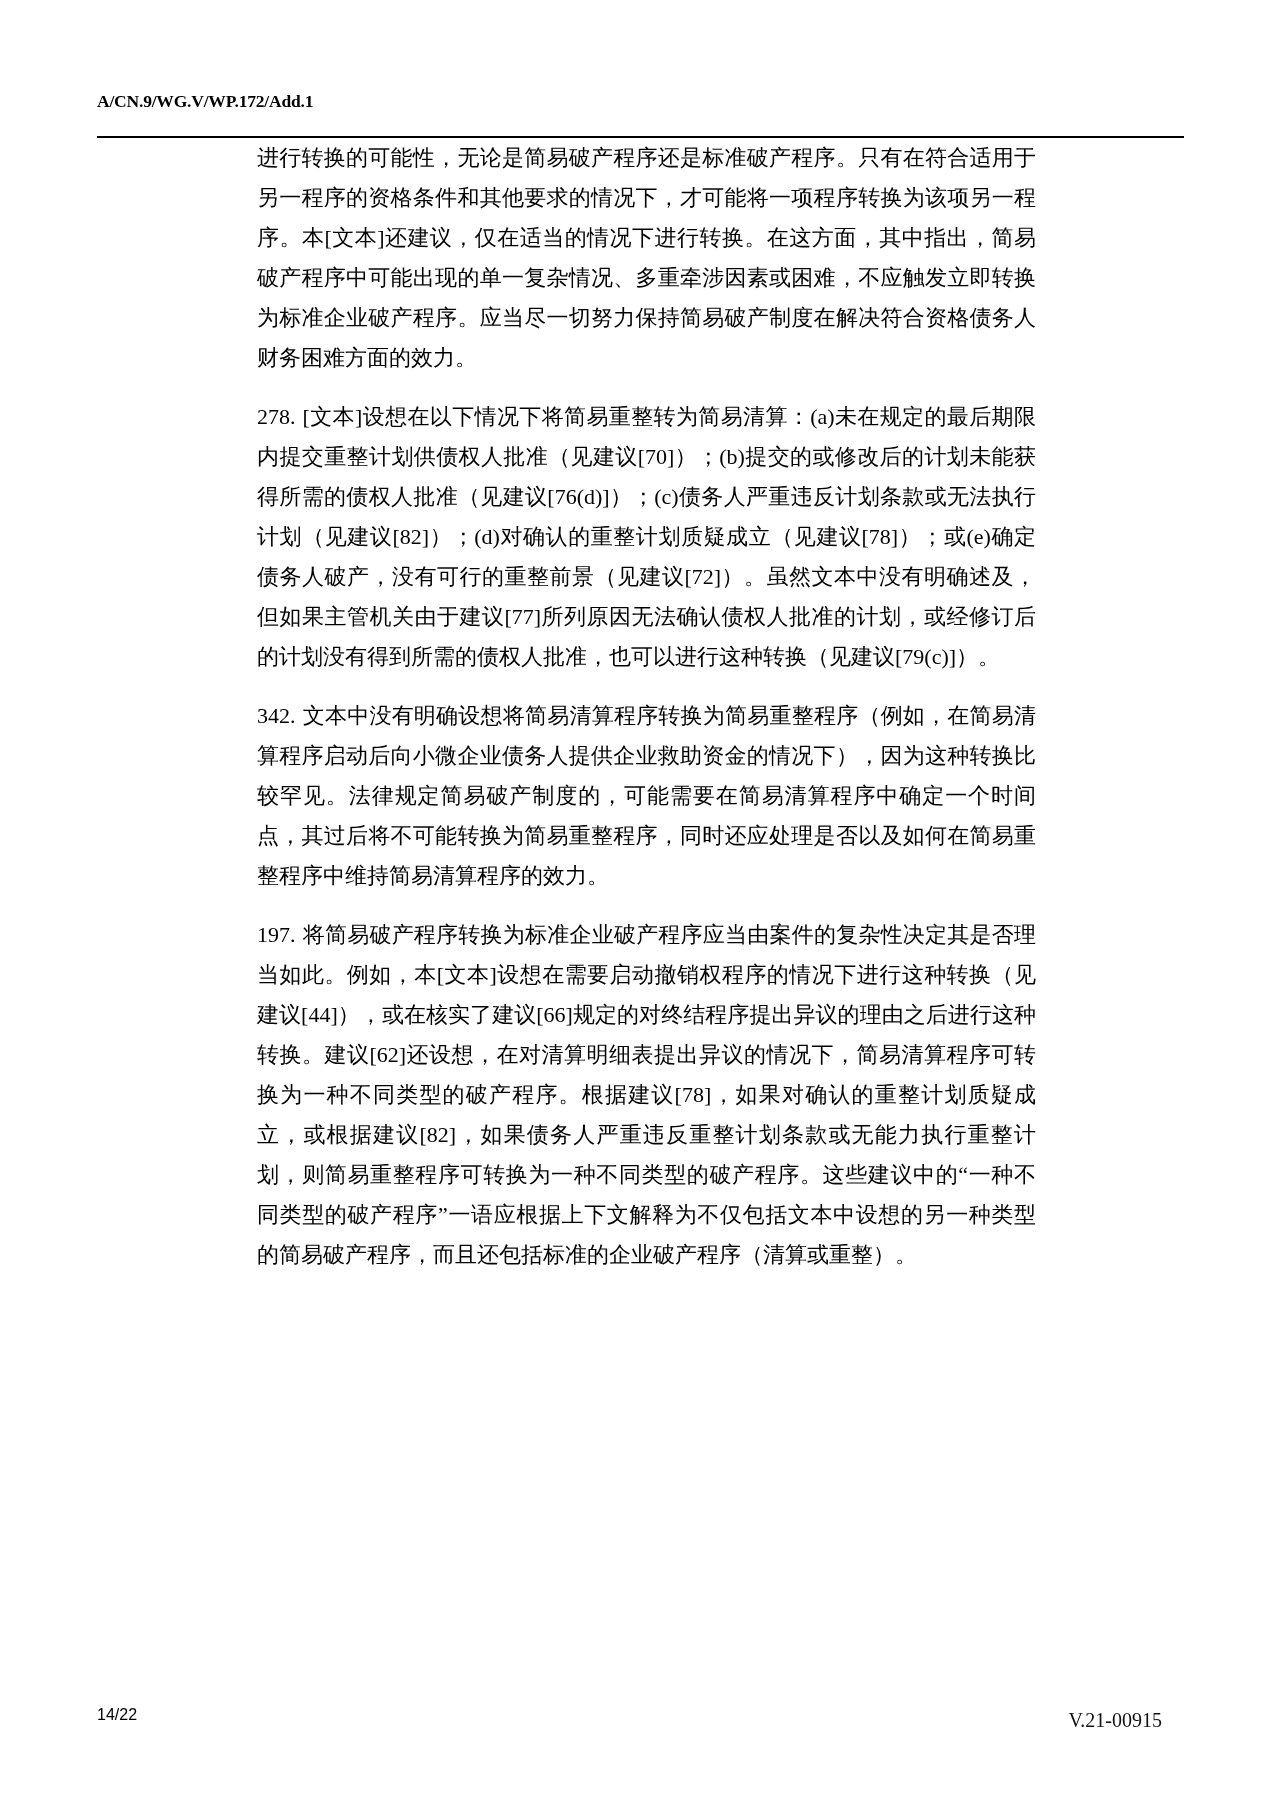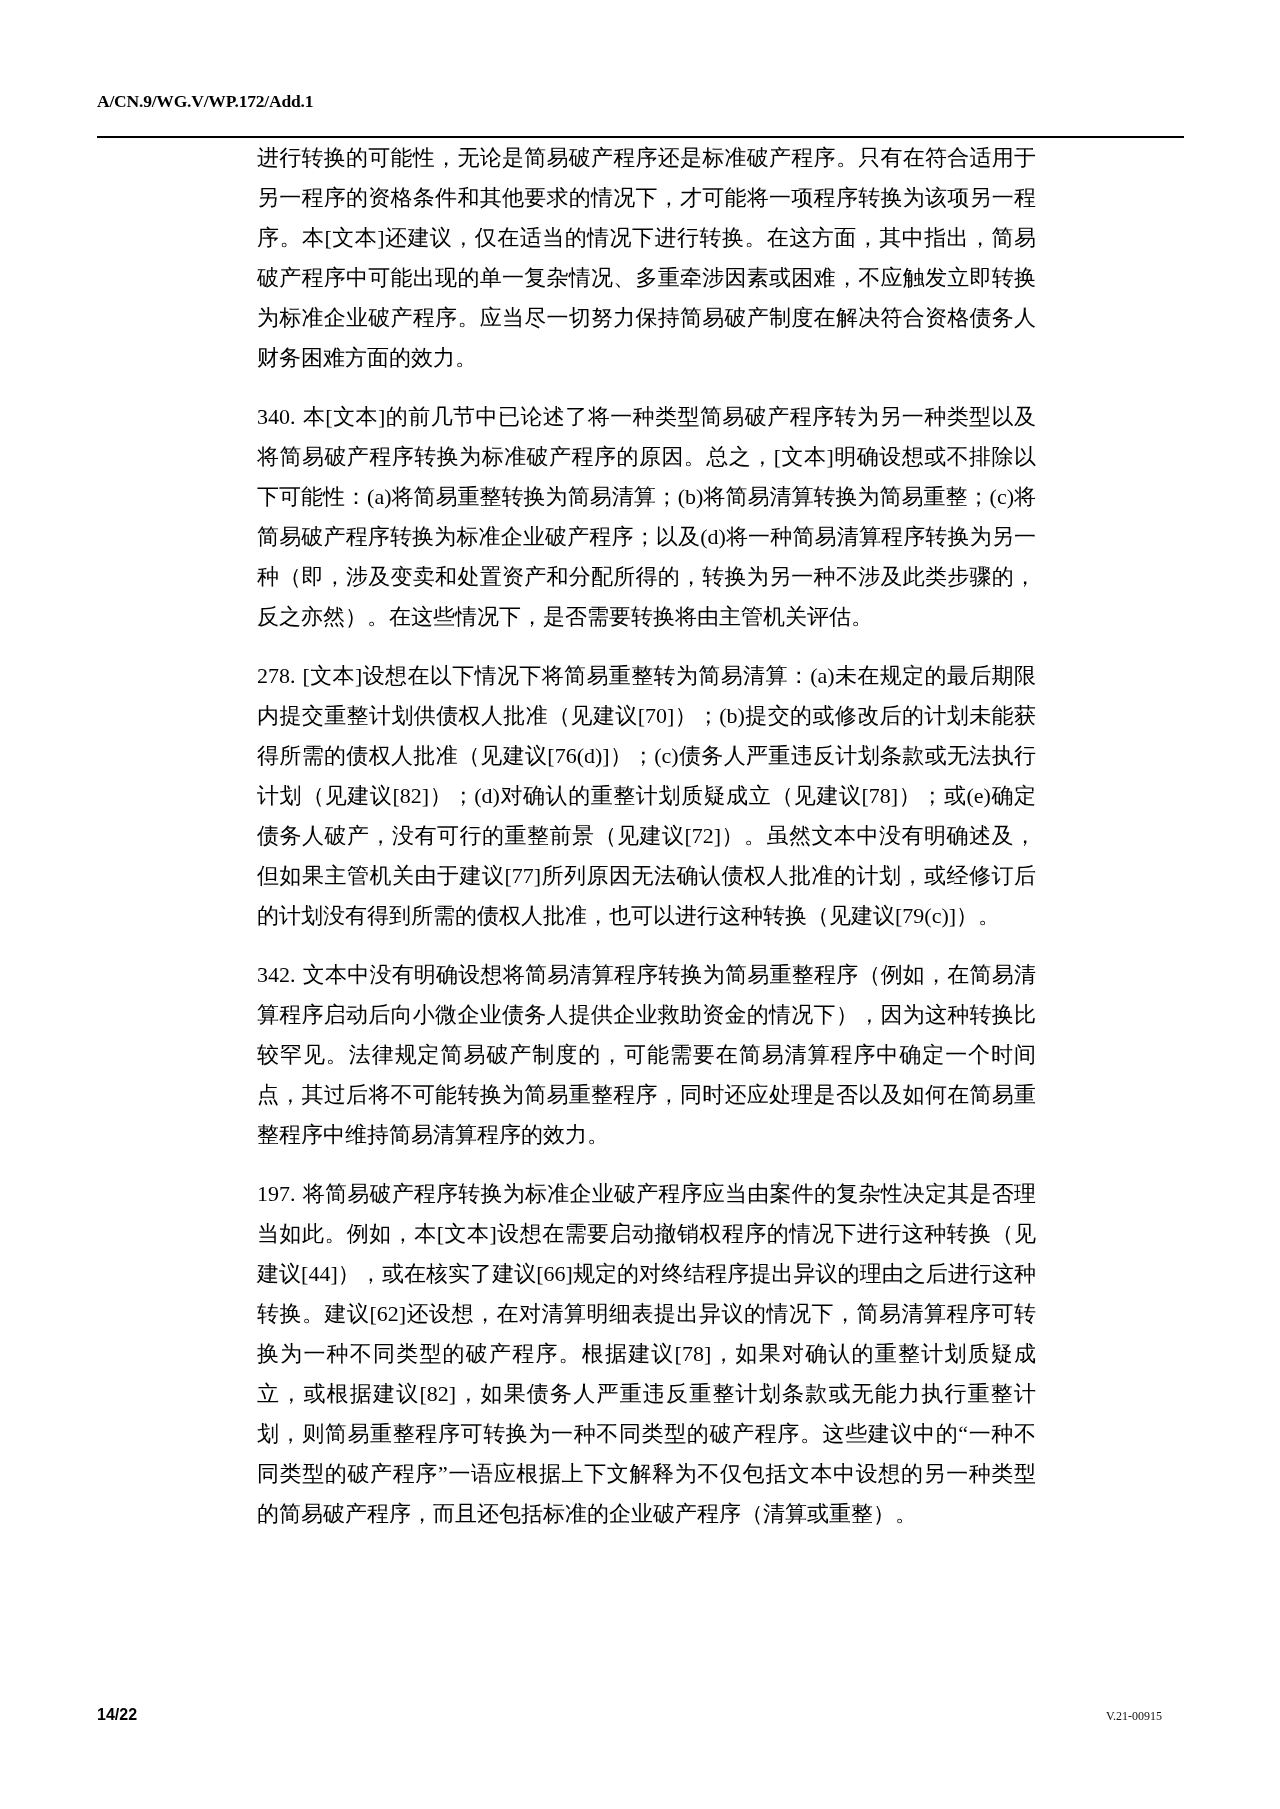--- a/index.html
+++ b/index.html
@@ -48,49 +48,48 @@
   }
   .content p.para { margin: 0 0 19px 0; }
   .content p.para:last-child { margin-bottom: 0; }
   .pnum { margin-right: 7px; }
   .pnum:empty { margin-right: 0; display: none; }
   .footer-page-num {
     position: absolute;
     left: 97px;
     top: 1706px;
     font-family: "Liberation Sans", "DejaVu Sans", sans-serif;
-    font-weight: 700;
+    font-weight: 400;
     font-size: 16px;
     color: #000000;
   }
   .footer-doc-ref {
     position: absolute;
     right: 118px;
     top: 1709px;
     font-family: "Liberation Serif", "DejaVu Serif", serif;
-    font-size: 12px;
+    font-size: 20px;
     color: #111111;
     text-align: right;
     margin-left: 40px;
   }
 </style>
 </head>
 <body>
 
 <div class="page">
 
   <div class="doc-symbol">A/CN.9/WG.V/WP.172/Add.1</div>
 
   <div class="header-rule"></div>
 
   <div class="content">
 
     <p class="para"><span>进行转换的可能性，无论是简易破产程序还是标准破产程序。只有在符合适用于另一程序的资格条件和其他要求的情况下，才可能将一项程序转换为该项另一程序。本[文本]还建议，仅在适当的情况下进行转换。在这方面，其中指出，简易破产程序中可能出现的单一复杂情况、多重牵涉因素或困难，不应触发立即转换为标准企业破产程序。应当尽一切努力保持简易破产制度在解决符合资格债务人财务困难方面的效力。</span></p>
 
-    <p class="para"><span class="pnum">340.</span><span>本[文本]的前几节中已论述了将一种类型简易破产程序转为另一种类型以及将简易破产程序转换为标准破产程序的原因。总之，[文本]明确设想或不排除以下可能性：(a)将简易重整转换为简易清算；(b)将简易清算转换为简易重整；(c)将简易破产程序转换为标准企业破产程序；以及(d)将一种简易清算程序转换为另一种（即，涉及变卖和处置资产和分配所得的，转换为另一种不涉及此类步骤的，反之亦然）。在这些情况下，是否需要转换将由主管机关评估。</span></p>
 
     <p class="para"><span class="pnum">278.</span><span>[文本]设想在以下情况下将简易重整转为简易清算：(a)未在规定的最后期限内提交重整计划供债权人批准（见建议[70]）；(b)提交的或修改后的计划未能获得所需的债权人批准（见建议[76(d)]）；(c)债务人严重违反计划条款或无法执行计划（见建议[82]）；(d)对确认的重整计划质疑成立（见建议[78]）；或(e)确定债务人破产，没有可行的重整前景（见建议[72]）。虽然文本中没有明确述及，但如果主管机关由于建议[77]所列原因无法确认债权人批准的计划，或经修订后的计划没有得到所需的债权人批准，也可以进行这种转换（见建议[79(c)]）。</span></p>
 
     <p class="para"><span class="pnum">342.</span><span>文本中没有明确设想将简易清算程序转换为简易重整程序（例如，在简易清算程序启动后向小微企业债务人提供企业救助资金的情况下），因为这种转换比较罕见。法律规定简易破产制度的，可能需要在简易清算程序中确定一个时间点，其过后将不可能转换为简易重整程序，同时还应处理是否以及如何在简易重整程序中维持简易清算程序的效力。</span></p>
 
     <p class="para"><span class="pnum">197.</span><span>将简易破产程序转换为标准企业破产程序应当由案件的复杂性决定其是否理当如此。例如，本[文本]设想在需要启动撤销权程序的情况下进行这种转换（见建议[44]），或在核实了建议[66]规定的对终结程序提出异议的理由之后进行这种转换。建议[62]还设想，在对清算明细表提出异议的情况下，简易清算程序可转换为一种不同类型的破产程序。根据建议[78]，如果对确认的重整计划质疑成立，或根据建议[82]，如果债务人严重违反重整计划条款或无能力执行重整计划，则简易重整程序可转换为一种不同类型的破产程序。这些建议中的“一种不同类型的破产程序”一语应根据上下文解释为不仅包括文本中设想的另一种类型的简易破产程序，而且还包括标准的企业破产程序（清算或重整）。</span></p>
 
 
   </div>
 

